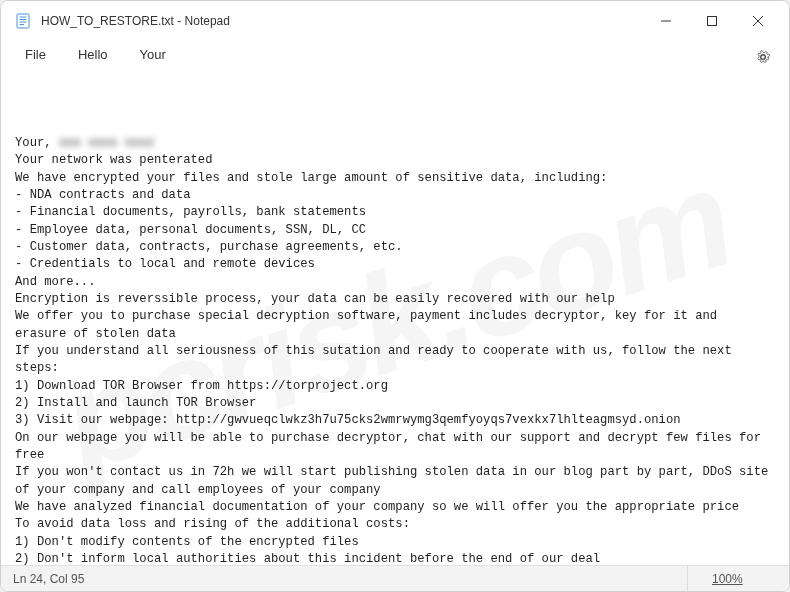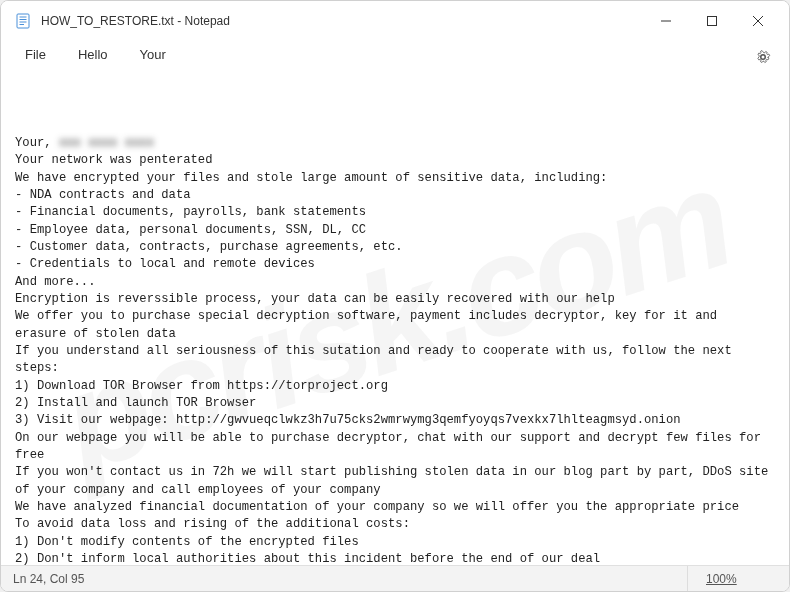--- a/index.html
+++ b/index.html
@@ -104,21 +104,21 @@
       background: #f3f3f3;
       border-top: 1px solid #e0e0e0;
       display: flex;
       align-items: center;
       font-size: 12px;
       color: #555;
       padding: 0 12px;
     }
     .status-left { flex: 1; }
     .status-section {
-      padding: 0 18px;
+      padding: 0 24px;
       border-left: 1px solid #ddd;
       height: 100%;
       display: flex;
       align-items: center;
       min-width: 90px;
       text-decoration: underline;
     }
     .watermark {
       position: absolute;
       top: 50%;

